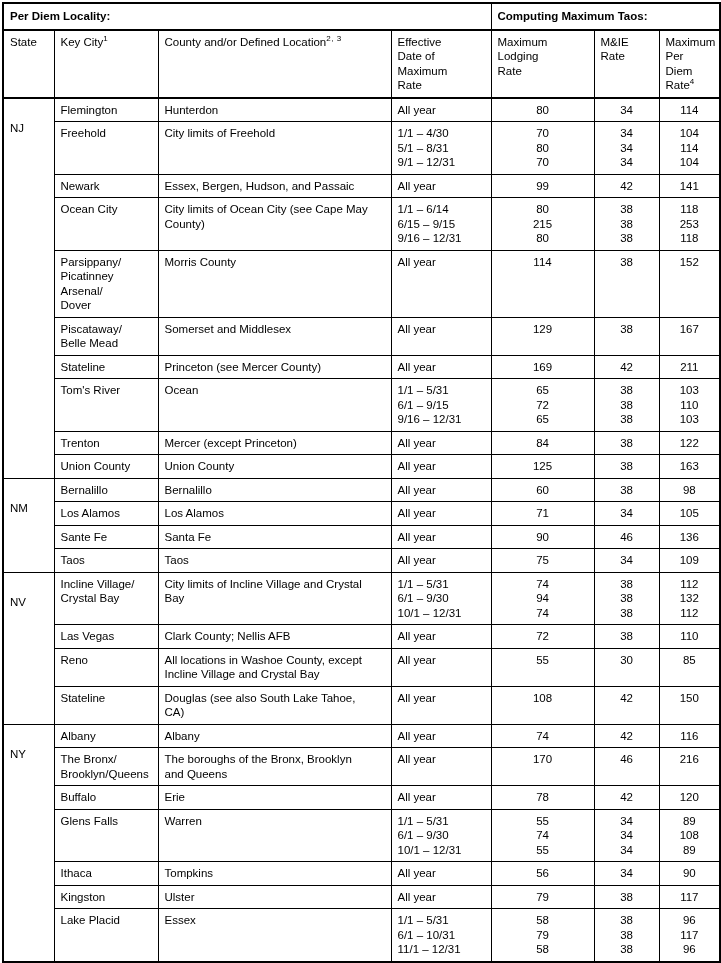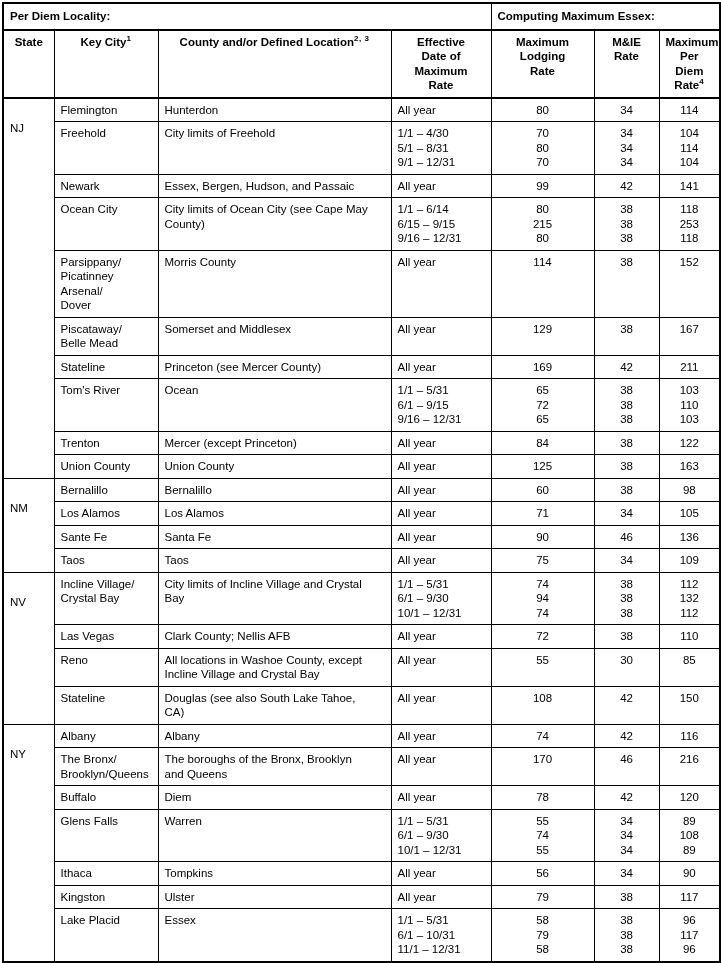--- a/index.html
+++ b/index.html
@@ -35,23 +35,22 @@
     overflow: hidden;
     color: #000;
   }
   .perdiem tr.banner-row td {
     font-weight: bold;
     border-bottom: 2px solid #000;
     padding-top: 5px;
     padding-bottom: 5px;
   }
   .perdiem tr.col-header-row th {
-    font-weight: bold;
+    font-weight: normal;
     border-bottom: 2px solid #000;
-    text-align: center;
   }
   .perdiem td.state {
     padding-top: 22px;
   }
   .perdiem td.num {
     text-align: center;
     padding-left: 2px;
     padding-right: 2px;
   }
   .perdiem sup {
@@ -71,21 +70,21 @@
       <col style="width:104px">
       <col style="width:233px">
       <col style="width:100px">
       <col style="width:103px">
       <col style="width:65px">
       <col style="width:61px">
     </colgroup>
     <thead>
       <tr class="banner-row">
         <td colspan="4">Per Diem Locality:</td>
-        <td colspan="3">Computing Maximum Essex:</td>
+        <td colspan="3">Computing Maximum Taos:</td>
       </tr>
       <tr class="col-header-row">
         <th><span>State</span></th>
         <th><span>Key City</span><sup>1</sup></th>
         <th><span>County and/or Defined Location</span><sup>2, 3</sup></th>
         <th><span>Effective
 Date of
 Maximum
 Rate</span></th>
         <th><span>Maximum
@@ -300,21 +299,21 @@
 Brooklyn/Queens</td>
           <td class="county">The boroughs of the Bronx, Brooklyn
 and Queens</td>
           <td class="date">All year</td>
           <td class="num">170</td>
           <td class="num">46</td>
           <td class="num">216</td>
         </tr>
         <tr>
           <td class="city">Buffalo</td>
-          <td class="county">Diem</td>
+          <td class="county">Erie</td>
           <td class="date">All year</td>
           <td class="num">78</td>
           <td class="num">42</td>
           <td class="num">120</td>
         </tr>
         <tr>
           <td class="city">Glens Falls</td>
           <td class="county">Warren</td>
           <td class="date">1/1 – 5/31
 6/1 – 9/30

